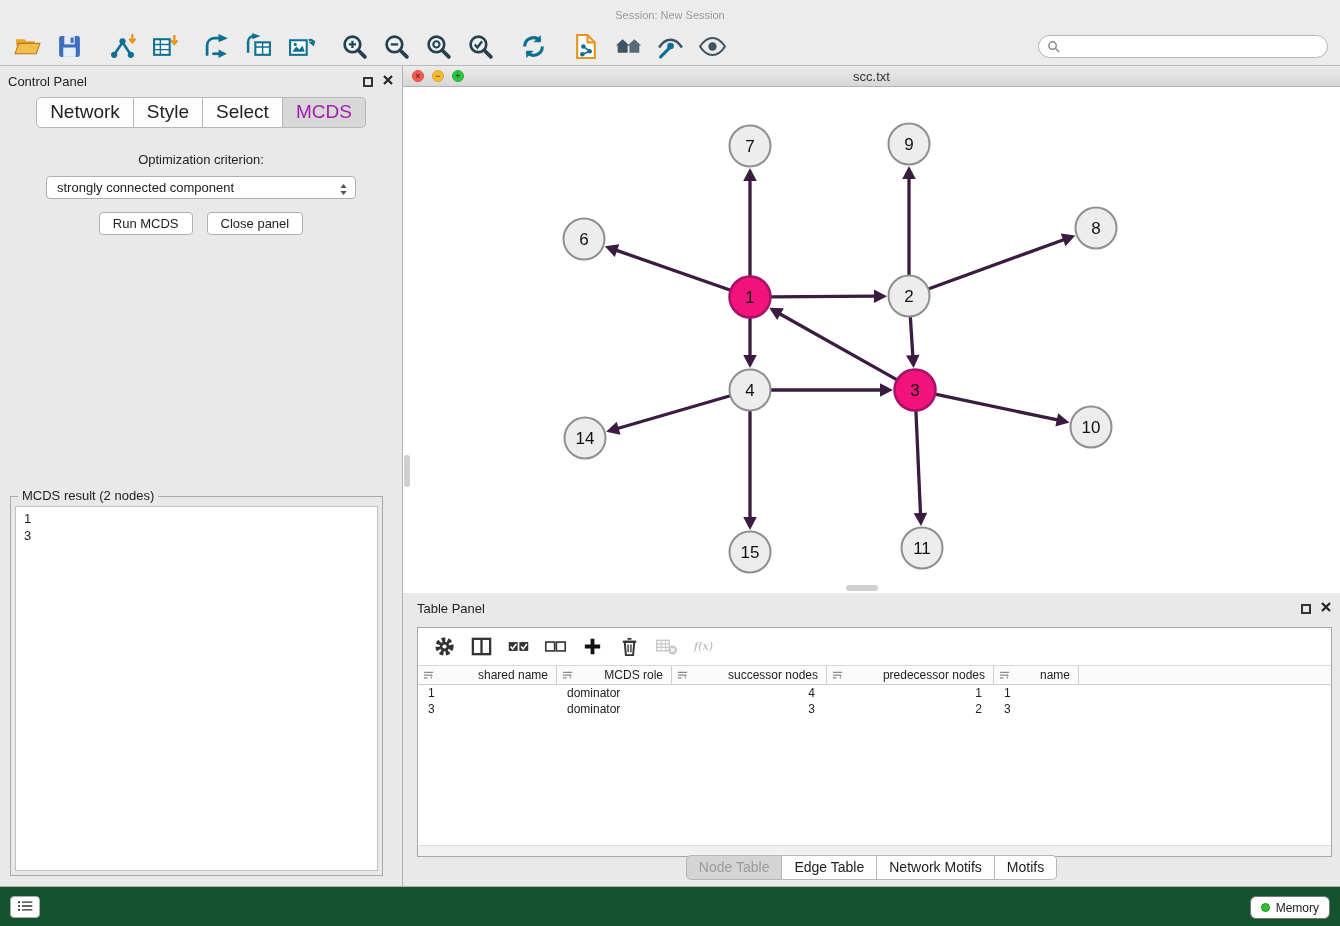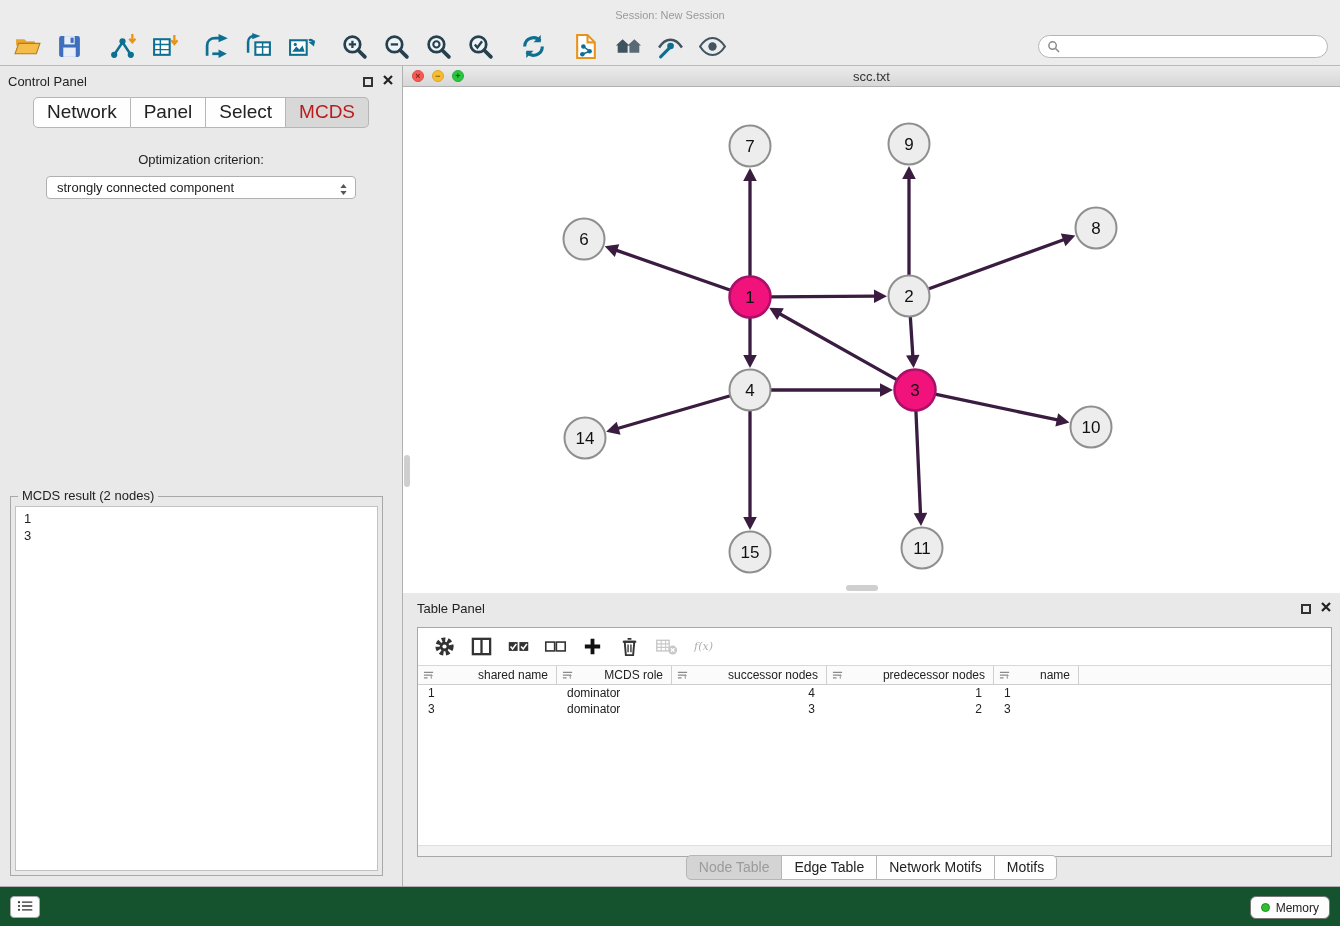--- a/index.html
+++ b/index.html
@@ -19,21 +19,21 @@
 
 .control-panel{position:absolute;left:0;top:66px;width:403px;bottom:40px;background:#e9e9e9;border-right:1px solid #b0b0b0}
 .cp-header{height:28px;position:relative}
 .cp-title{position:absolute;left:8px;top:8px;font-size:13px}
 .win-controls{position:absolute;right:8px;top:8px;display:flex;gap:9px;align-items:center}
 .wc-box{width:10px;height:10px;border:2px solid #333}
 .cp-tabs{display:flex;justify-content:center;margin-top:3px}
 .cp-tab{padding:3px 13px 4px;background:#fefefe;border:1px solid #b6b6b6;border-left:none;font-size:19px}
 .cp-tab:first-child{border-left:1px solid #b6b6b6;border-radius:5px 0 0 5px}
 .cp-tab:last-child{border-radius:0 5px 5px 0}
-.cp-tab.active{background:#d8d8d8;color:#b91c1c}
+.cp-tab.active{background:#d8d8d8;color:#a21caf}
 .opt-label{text-align:center;margin-top:24px}
 .dropdown{position:relative;width:310px;height:23px;margin:9px auto 0;background:#fff;border:1px solid #b0b0b0;border-radius:4px;line-height:21px;padding-left:10px}
 .dropdown .chev{position:absolute;right:7px;top:4px}
 .btn-row{display:flex;justify-content:center;gap:14px;margin-top:13px}
 .cp-btn{padding:3px 13px;background:#fff;border:1px solid #b0b0b0;border-radius:4px;font-size:13px}
 .result-fs{position:absolute;left:10px;right:19px;top:430px;bottom:10px;border:1px solid #a8a8a8}
 .result-legend{position:absolute;top:-9px;left:7px;background:#e9e9e9;padding:0 4px;font-size:13px}
 .result-list{position:absolute;left:4px;right:4px;top:9px;bottom:4px;background:#fff;border:1px solid #c2c2c2;padding:3px 8px;font-size:13px;line-height:17px}
 
 
@@ -227,31 +227,35 @@
     <span class="cp-title">Control Panel</span>
     <span class="win-controls">
       <span class="wc-box"></span>
       <span><svg width="12" height="12" viewBox="0 0 12 12">
             <path d="M2 2l8 8M10 2l-8 8" stroke="#222" stroke-width="2.2"></path>
           </svg></span>
     </span>
   </div>
   <div class="cp-tabs">
       <span class="cp-tab">Network</span>
-      <span class="cp-tab">Panel</span>
+      <span class="cp-tab">Style</span>
       <span class="cp-tab">Select</span>
       <span class="cp-tab active">MCDS</span>
     </div>
   <div class="opt-label">Optimization criterion:</div>
   <div class="dropdown">
     <span>strongly connected component</span>
     <span class="chev"><svg viewBox="0 0 10 14" width="9" height="13">
           <path d="M5 1l3.5 4.2h-7z" fill="#555"></path>
           <path d="M5 13L1.5 8.8h7z" fill="#555"></path>
         </svg></span>
+  </div>
+  <div class="btn-row">
+    <span class="cp-btn">Run MCDS</span>
+    <span class="cp-btn">Close panel</span>
   </div>
   <div class="result-fs">
     <span class="result-legend">MCDS result (2 nodes)</span>
     <div class="result-list">
         <div>1</div>
         <div>3</div>
       </div>
   </div>
 </div>
 

